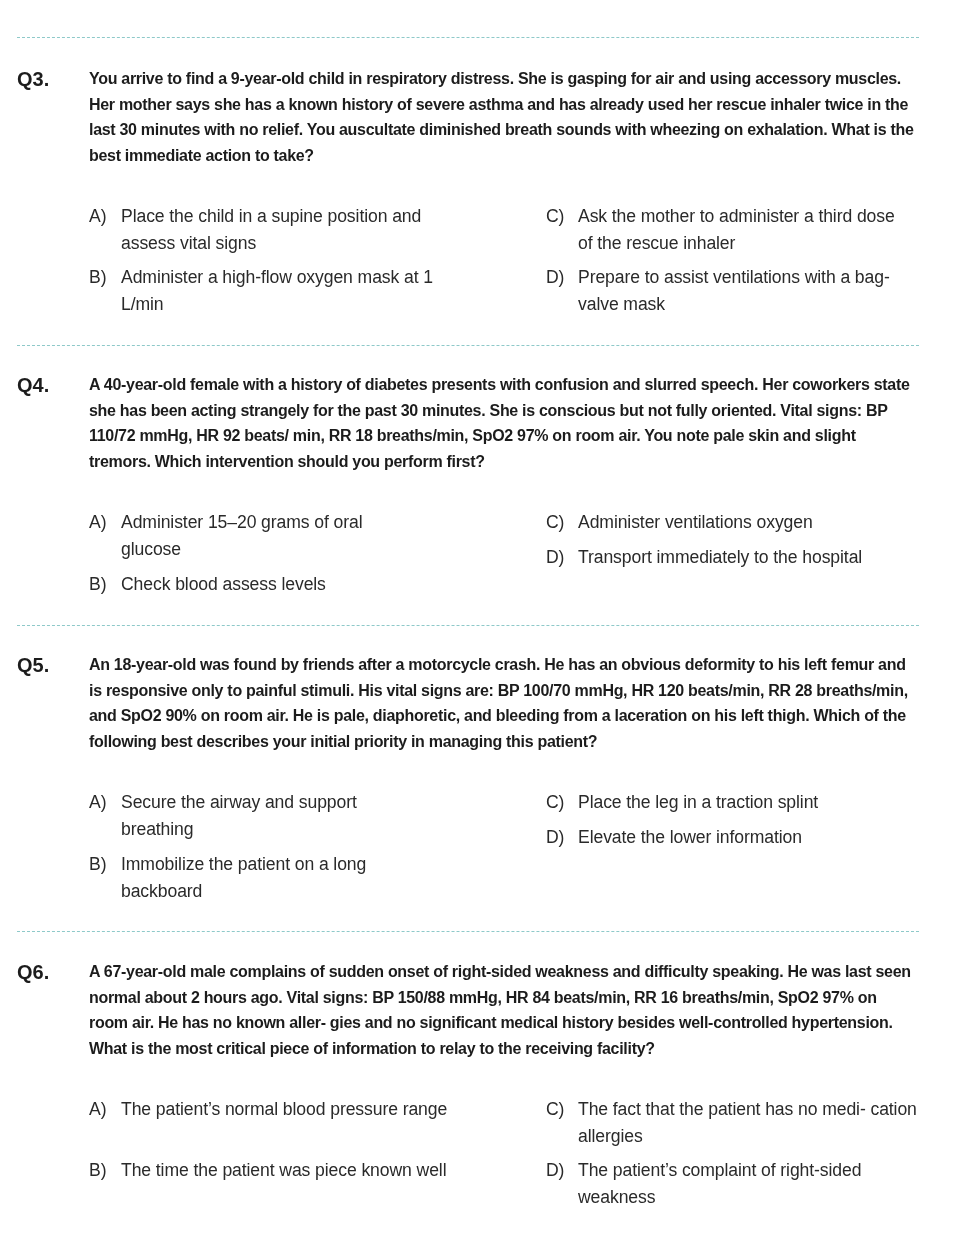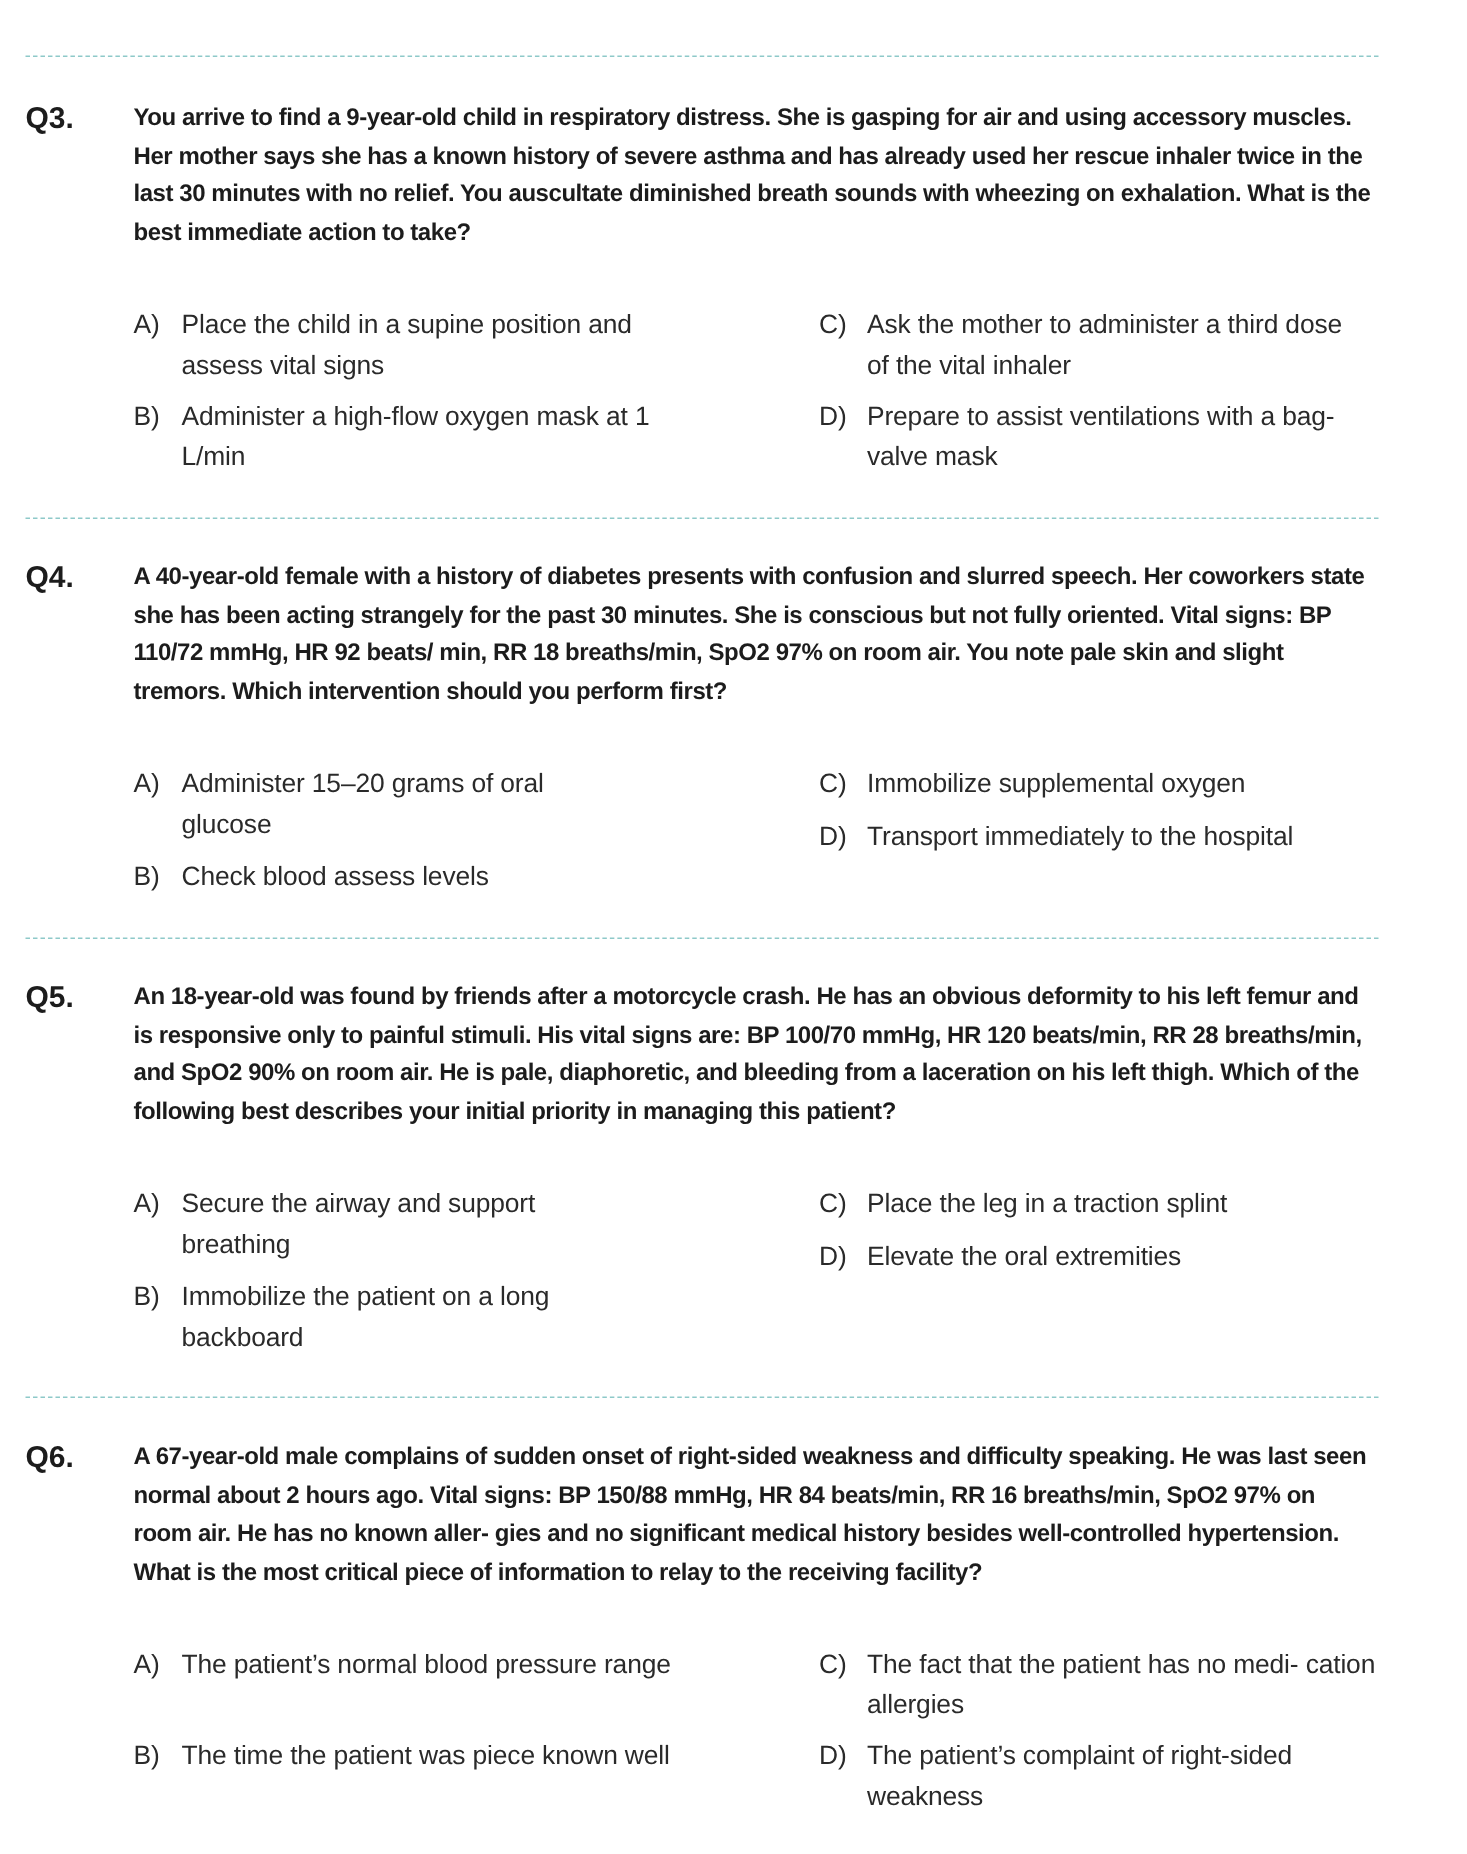--- a/index.html
+++ b/index.html
@@ -32,42 +32,42 @@
 <div class="opt colA" style="top:203px">
   <span class="lbl">A)</span>
   <span class="txt" style="width:350px">Place the child in a supine position and assess vital signs</span>
 </div>
 <div class="opt colA" style="top:264px">
   <span class="lbl">B)</span>
   <span class="txt" style="width:350px">Administer a high-flow oxygen mask at 1 L/min</span>
 </div>
 <div class="opt colC" style="top:203px">
   <span class="lbl">C)</span>
-  <span class="txt" style="width:330px">Ask the mother to administer a third dose of the vital inhaler</span>
+  <span class="txt" style="width:330px">Ask the mother to administer a third dose of the rescue inhaler</span>
 </div>
 <div class="opt colC" style="top:264px">
   <span class="lbl">D)</span>
   <span class="txt" style="width:330px">Prepare to assist ventilations with a bag-valve mask</span>
 </div>
 
 <div class="q" style="top:372px">
   <div class="qnum">Q4.</div>
   <div class="qtext">A 40-year-old female with a history of diabetes presents with confusion and slurred speech. Her coworkers state she has been acting strangely for the past 30 minutes. She is conscious but not fully oriented. Vital signs: BP 110/72 mmHg, HR 92 beats/ min, RR 18 breaths/min, SpO2 97% on room air. You note pale skin and slight tremors. Which intervention should you perform first?</div>
 </div>
 <div class="opt colA" style="top:509px">
   <span class="lbl">A)</span>
   <span class="txt" style="width:300px">Administer 15–20 grams of oral glucose</span>
 </div>
 <div class="opt colA" style="top:571px">
   <span class="lbl">B)</span>
   <span class="txt" style="width:350px">Check blood assess levels</span>
 </div>
 <div class="opt colC" style="top:509px">
   <span class="lbl">C)</span>
-  <span class="txt" style="width:360px">Immobilize supplemental oxygen</span>
+  <span class="txt" style="width:360px">Administer ventilations oxygen</span>
 </div>
 <div class="opt colC" style="top:544px">
   <span class="lbl">D)</span>
   <span class="txt" style="width:360px">Transport immediately to the hospital</span>
 </div>
 
 <div class="q" style="top:652px">
   <div class="qnum">Q5.</div>
   <div class="qtext">An 18-year-old was found by friends after a motorcycle crash. He has an obvious deformity to his left femur and is responsive only to painful stimuli. His vital signs are: BP 100/70 mmHg, HR 120 beats/min, RR 28 breaths/min, and SpO2 90% on room air. He is pale, diaphoretic, and bleeding from a laceration on his left thigh. Which of the following best describes your initial priority in managing this patient?</div>
 </div>
@@ -78,21 +78,21 @@
 <div class="opt colA" style="top:851px">
   <span class="lbl">B)</span>
   <span class="txt" style="width:300px">Immobilize the patient on a long backboard</span>
 </div>
 <div class="opt colC" style="top:789px">
   <span class="lbl">C)</span>
   <span class="txt" style="width:360px">Place the leg in a traction splint</span>
 </div>
 <div class="opt colC" style="top:824px">
   <span class="lbl">D)</span>
-  <span class="txt" style="width:360px">Elevate the oral extremities</span>
+  <span class="txt" style="width:360px">Elevate the lower information</span>
 </div>
 
 <div class="q" style="top:959px">
   <div class="qnum">Q6.</div>
   <div class="qtext">A 67-year-old male complains of sudden onset of right-sided weakness and difficulty speaking. He was last seen normal about 2 hours ago. Vital signs: BP 150/88 mmHg, HR 84 beats/min, RR 16 breaths/min, SpO2 97% on room air. He has no known aller- gies and no significant medical history besides well-controlled hypertension. What is the most critical piece of information to relay to the receiving facility?</div>
 </div>
 <div class="opt colA" style="top:1096px">
   <span class="lbl">A)</span>
   <span class="txt" style="width:330px">The patient’s normal blood pressure range</span>
 </div>

